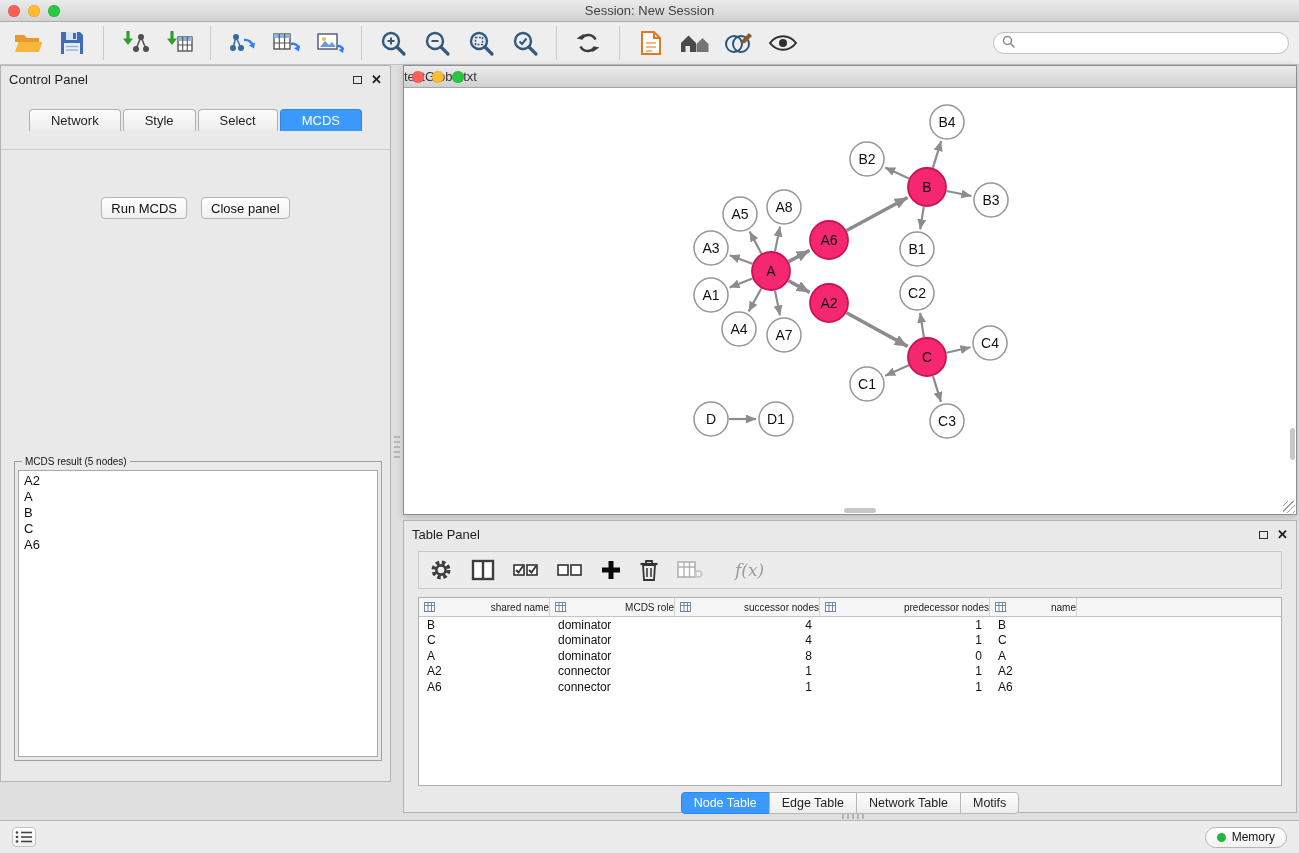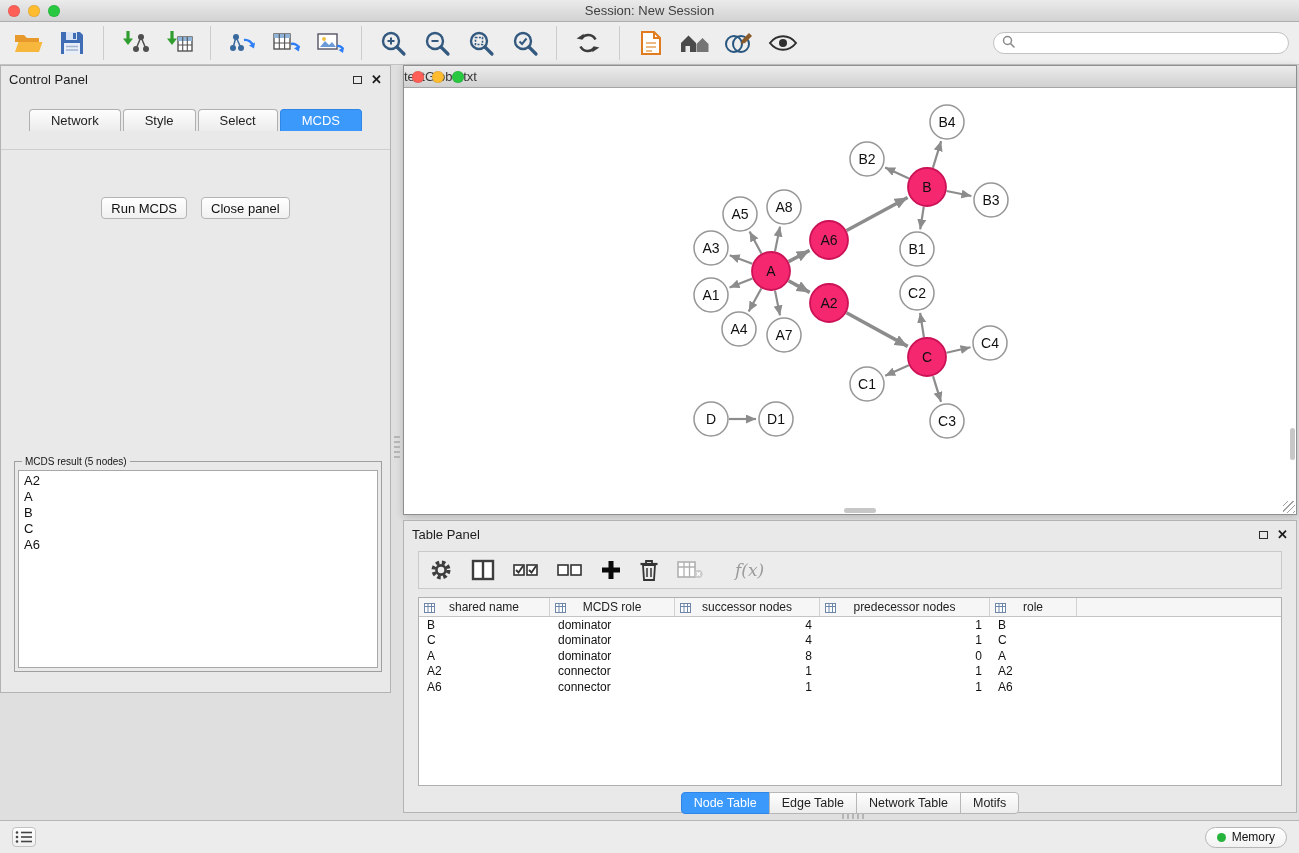--- a/index.html
+++ b/index.html
@@ -17,21 +17,21 @@
   
   .toolbar { position:absolute; left:0; top:22px; width:1299px; height:43px; background:#eeeeee;
     border-bottom:1px solid #c3c3c3; display:flex; align-items:center; padding:0 10px; gap:8px; }
   .tbtn { width:36px; height:36px; display:flex; align-items:center; justify-content:center; border-radius:4px; }
   .tsep { width:1px; height:34px; background:#cccccc; margin:0 5px; }
   .search { margin-left:auto; width:296px; height:22px; background:#fff; border:1px solid #c2c2c2;
     border-radius:12px; display:flex; align-items:center; padding:0 8px; gap:6px; }
   .search input { border:none; outline:none; flex:1; font-size:13px; background:transparent; font-family:"Liberation Sans",sans-serif; }
 
   
-  .control-panel { position:absolute; left:0; top:65px; width:391px; height:628px;
+  .control-panel { position:absolute; left:0; top:65px; width:391px; height:717px;
     background:#e9e9e9; border:1px solid #b3b3b3; }
   .panel-header { height:27px; display:flex; align-items:center; padding:0 8px; }
   .panel-header .ph-title { font-size:13px; color:#1d1d1d; }
   .panel-header .ph-icons { margin-left:auto; display:flex; align-items:center; gap:9px; }
   .panel-float { width:9px; height:8px; border:1.5px solid #2e2e2e; display:inline-block; }
   .panel-close { font-size:13px; font-weight:bold; color:#1c1c1c; line-height:10px; }
   .ctabs { display:flex; justify-content:center; padding-bottom:2px; border-bottom:1px solid #cfcfcf; }
   .ctab { border:1px solid #b0b0b0; border-bottom:none; background:linear-gradient(#fdfdfd,#ececec);
     padding:3px 21px; font-size:13px; border-radius:4px 4px 0 0; margin:16px 1px; color:#222; }
   .ctab.active { background:#3b99fc; color:#fff; border-color:#2f86e6; }
@@ -75,21 +75,21 @@
 
   
   .table-panel { position:absolute; left:403px; top:520px; width:894px; height:293px;
     background:#e9e9e9; border:1px solid #b3b3b3; }
   .tp-toolbar { position:absolute; left:14px; right:14px; top:30px; height:38px; background:#ececec;
     border:1px solid #c9c9c9; display:flex; align-items:center; padding:0 10px; gap:18px; }
   .tp-icon { display:flex; align-items:center; justify-content:center; }
   .fx-label { font-family:"DejaVu Serif", serif; font-style:italic; font-size:17px; color:#9b9b9b; margin-left:14px; }
   .tp-table { position:absolute; left:14px; right:14px; top:76px; height:189px; background:#fff; border:1px solid #b0b0b0; }
   .t-header { display:flex; height:19px; background:#f6f6f6; border-bottom:1px solid #c4c4c4; }
-  .th { position:relative; display:flex; align-items:center; justify-content:center; font-size:12px;
+  .th { position:relative; display:flex; align-items:center; justify-content:flex-end; font-size:10px;
     color:#222; border-right:1px solid #d2d2d2; overflow:hidden; }
   .th .th-icon { position:absolute; left:5px; top:4px; }
   .t-body { overflow:auto; height:168px; }
   .tr { display:flex; height:15.5px; align-items:center; }
   .td { font-size:12px; color:#111; padding:0 8px; overflow:hidden; white-space:nowrap; }
   .btabs { position:absolute; left:0; right:0; top:271px; display:flex; justify-content:center; }
   .btab { border:1px solid #b7b7b7; background:linear-gradient(#fefefe,#ededed); font-size:12.5px;
     padding:3px 12px; margin-left:-1px; color:#222; }
   .btab:first-child { border-radius:4px 0 0 4px; margin-left:0; }
   .btab:last-child { border-radius:0 4px 4px 0; }
@@ -511,21 +511,21 @@
               <rect x="0.5" y="0.5" width="10" height="9" fill="#fff" stroke="#6e87a8"></rect>
               <path d="M0.5 3.5 h10 M4 0.5 v9 M7.5 0.5 v9" stroke="#6e87a8" fill="none"></path>
             </svg></span>
           <span>predecessor nodes</span>
         </div>
         <div class="th" style="width: 87px;">
           <span class="th-icon"><svg width="11" height="10" viewBox="0 0 11 10">
               <rect x="0.5" y="0.5" width="10" height="9" fill="#fff" stroke="#6e87a8"></rect>
               <path d="M0.5 3.5 h10 M4 0.5 v9 M7.5 0.5 v9" stroke="#6e87a8" fill="none"></path>
             </svg></span>
-          <span>role</span>
+          <span>name</span>
         </div>
       </div>
     <div class="t-body" id="table-body">
         <div class="tr">
           <div class="td" style="width: 131px; text-align: left;">B</div>
           <div class="td" style="width: 125px; text-align: left;">dominator</div>
           <div class="td" style="width: 145px; text-align: right;">4</div>
           <div class="td" style="width: 170px; text-align: right;">1</div>
           <div class="td" style="width: 87px; text-align: left;">B</div>
         </div>

